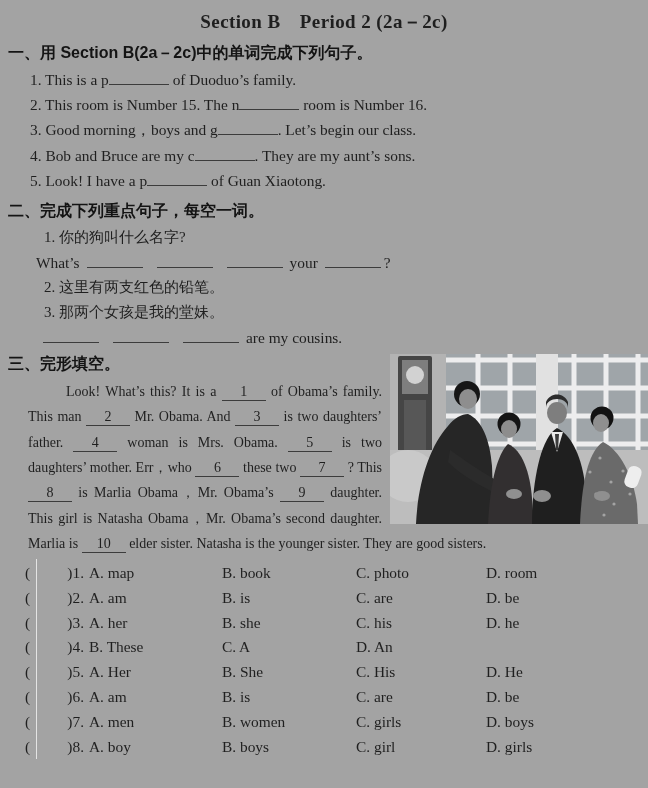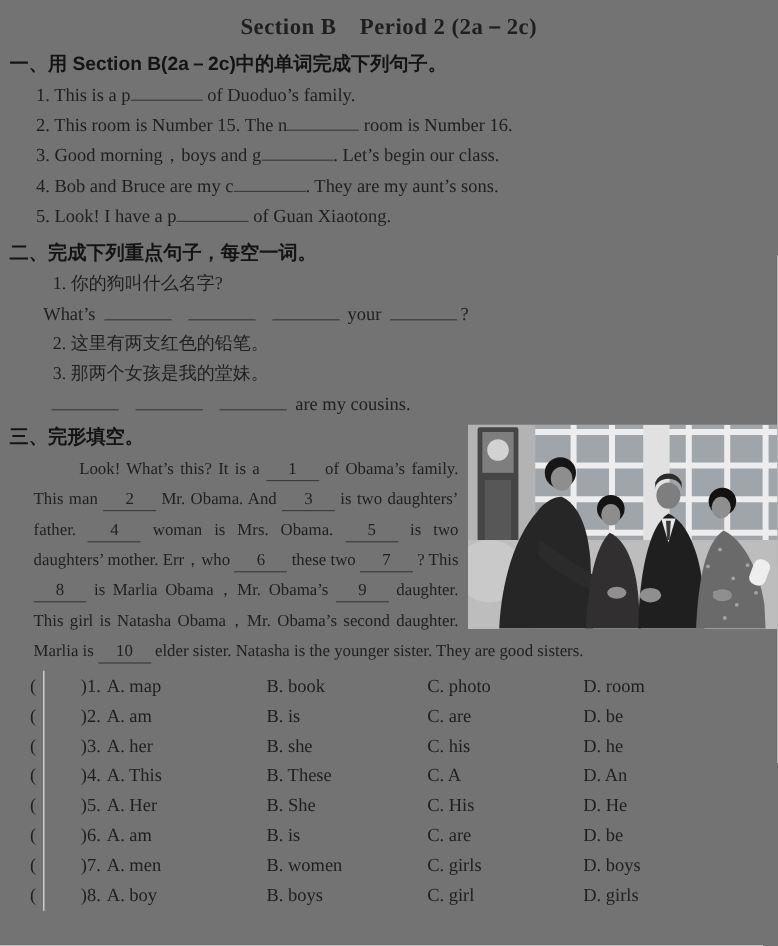--- a/index.html
+++ b/index.html
@@ -1,18 +1,18 @@
 <!DOCTYPE html>
 <html><head>
 <meta charset="utf-8">
 <style>
   html,body{margin:0;padding:0;background:#e9e9e9;}
   .page{
     width:648px;height:788px;margin:0 auto;position:relative;overflow:hidden;
-    background:#737373;color:#1f1f1f;
+    background:#a3a3a3;color:#1f1f1f;
     font-family:"Liberation Serif","DejaVu Serif",serif;
   }
   .title{
     margin:9px 0 6px;text-align:center;
     font-size:19px;font-weight:700;letter-spacing:.4px;
   }
   .sec-h{
     font-family:"Liberation Sans","DejaVu Sans",sans-serif;
     font-weight:700;font-size:16px;margin:8px 0 3px 8px;color:#141414;
   }
@@ -199,21 +199,20 @@
       <span>A. her</span>
       <span>B. she</span>
       <span>C. his</span>
       <span>D. he</span>
     </div>
     <div class="orow">
       <span class="qcell">
           <span>(</span>
           <span>)4.</span>
         </span>
-      <span>A. This</span>
       <span>B. These</span>
       <span>C. A</span>
       <span>D. An</span>
     </div>
     <div class="orow">
       <span class="qcell">
           <span>(</span>
           <span>)5.</span>
         </span>
       <span>A. Her</span>

